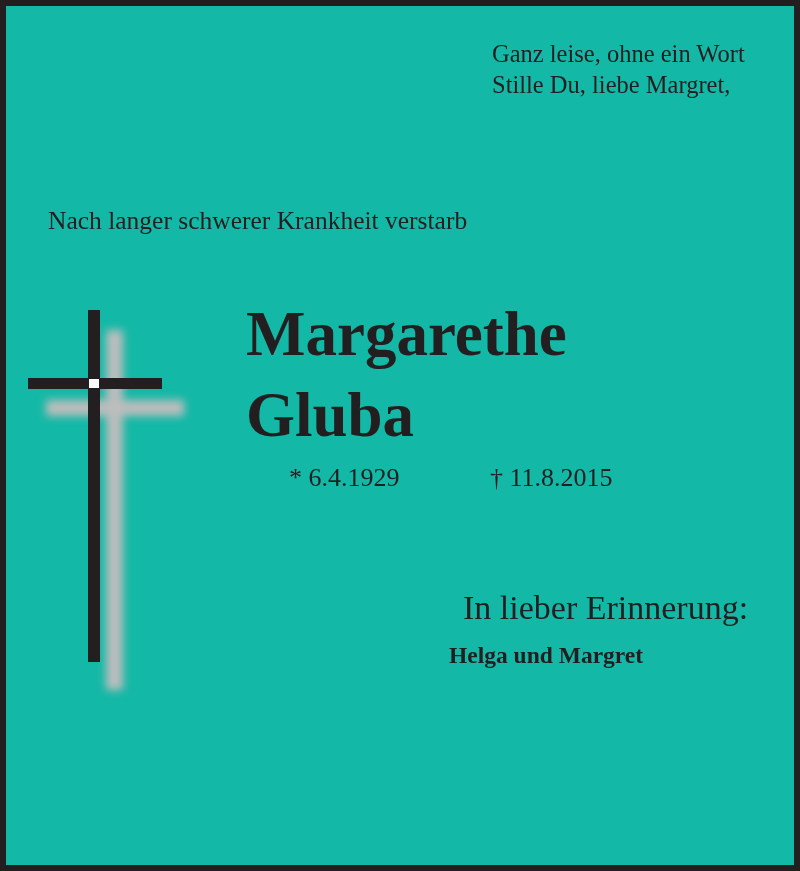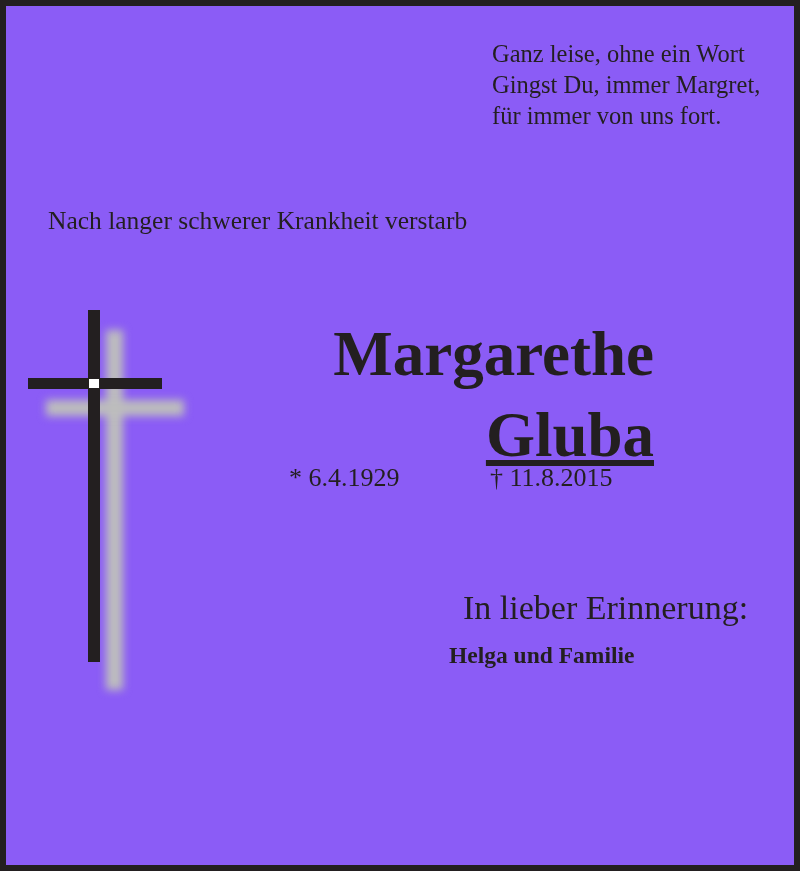--- a/index.html
+++ b/index.html
@@ -1,64 +1,63 @@
 <!DOCTYPE html>
 <html><head>
 <meta charset="utf-8">
 <style>
   html, body { margin:0; padding:0; background:#ffffff; }
   body { width:800px; height:871px; position:relative; overflow:hidden; }
   .frame {
     position:absolute; left:0; top:0; width:800px; height:871px;
-    box-sizing:border-box; border:6px solid #231f20; background:#8b5cf6;
+    box-sizing:border-box; border:6px solid #231f20; background:#14b8a6;
   }
   .serif { font-family:"Liberation Serif","DejaVu Serif",serif; color:#231f20; }
   .abs { position:absolute; white-space:nowrap; }
   .poem { left:486px; top:32px; font-size:24.5px; line-height:31px; }
   .poem div { height:31px; }
   .intro { left:42px; top:199px; font-size:25.5px; line-height:32px;font-family:Liberation Serif, serif; }
-  .name { left:240px; width:408px; text-align:right; font-weight:bold; font-size:63px; line-height:70px;margin-top:20px; }
+  .name { left:240px; width:408px; text-align:left; font-weight:bold; font-size:63px; line-height:70px; }
   .name1 { top:293px; }
-  .name2 { top:374px;text-decoration:underline; }
+  .name2 { top:374px; }
   .date { top:455px; font-size:26px; line-height:34px; }
   .born { left:283px; }
   .died { left:484px; }
   .mem { left:457px; top:585px; font-size:34px; line-height:34px; }
   .family { left:443px; top:633px; font-size:23.5px; line-height:32px; font-weight:bold; }
   .burial { left:42px; top:801px; font-size:25.5px; line-height:34px; }
 
   .cross-shadow-v { position:absolute; left:100px; top:324px; width:17px; height:360px; background:#bdbdbd; filter:blur(4px); }
   .cross-shadow-h { position:absolute; left:40px; top:394px; width:138px; height:16px; background:#bdbdbd; filter:blur(4px); }
   .cross-v { position:absolute; left:82px; top:304px; width:12px; height:352px; background:#231f20; }
   .cross-h { position:absolute; left:22px; top:372px; width:134px; height:11px; background:#231f20; }
   .cross-center { position:absolute; left:83px; top:373px; width:10px; height:9px; background:#ffffff; }
 </style>
 </head>
 <body>
 
 <div class="frame">
 
   <div class="abs serif poem">
     <div>Ganz leise, ohne ein Wort</div>
-    <div>Gingst Du, immer Margret,</div>
-    <div>für immer von uns fort.</div>
+    <div>Stille Du, liebe Margret,</div>
   </div>
 
   <div class="abs serif intro">Nach langer schwerer Krankheit verstarb</div>
 
   <div>
     <div class="cross-shadow-v"></div>
     <div class="cross-shadow-h"></div>
     <div class="cross-v"></div>
     <div class="cross-h"></div>
     <div class="cross-center"></div>
   </div>
 
   <div class="abs serif name name1">Margarethe</div>
   <div class="abs serif name name2">Gluba</div>
 
   <div class="abs serif date born">* 6.4.1929</div>
   <div class="abs serif date died">† 11.8.2015</div>
 
   <div class="abs serif mem">In lieber Erinnerung:</div>
-  <div class="abs serif family">Helga und Familie</div>
+  <div class="abs serif family">Helga und Margret</div>
 
 </div>
 
 </body></html>

